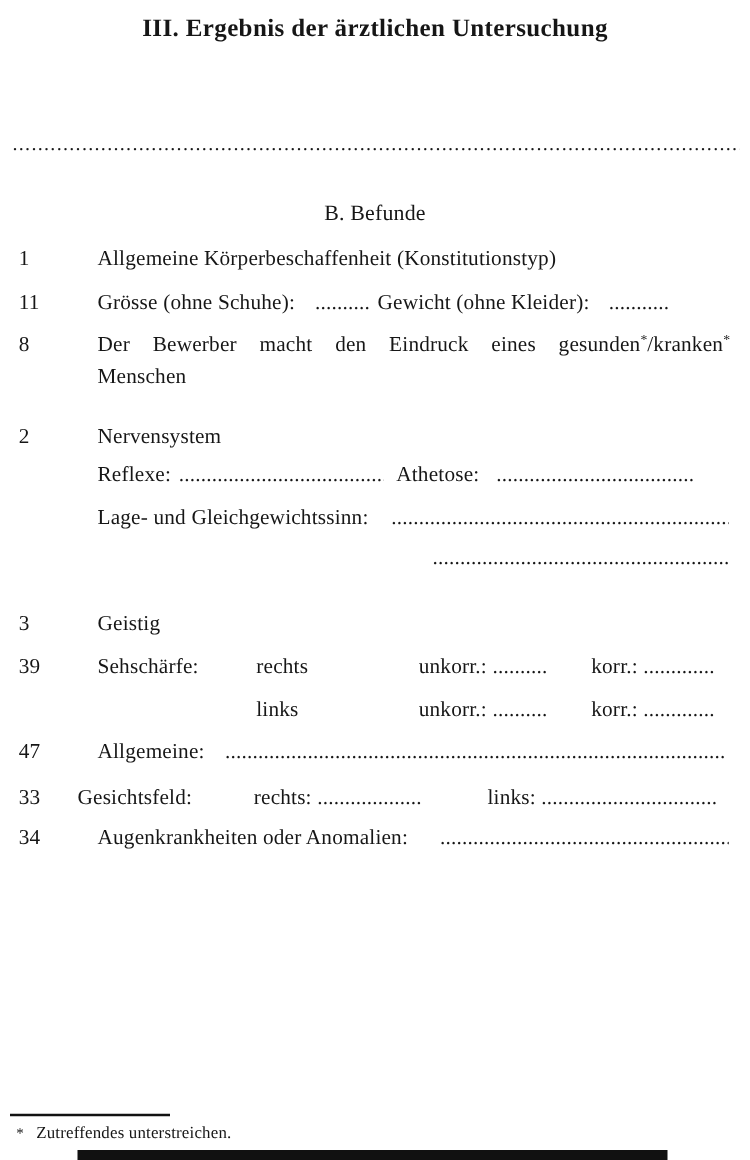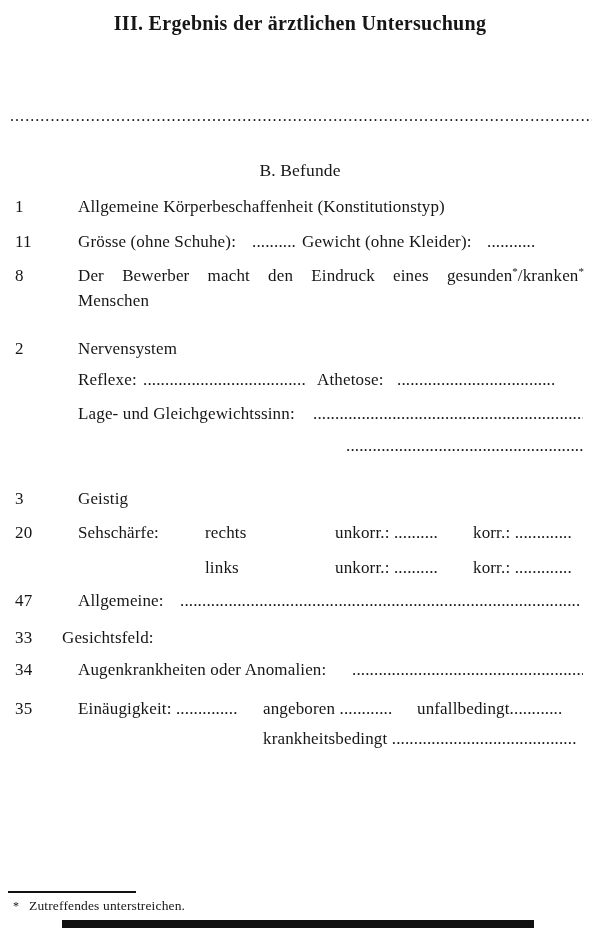--- a/index.html
+++ b/index.html
@@ -70,58 +70,51 @@
   <div class="row" style="top:436px">
     <span class="seg fill" style="left:346px;width:237px">............................................................</span>
   </div>
 
   <div class="row" style="top:489px">
     <span class="num">3</span>
     <span class="seg it" style="left:78px">Geistig</span>
   </div>
 
   <div class="row" style="top:523px">
-    <span class="num">20</span>
+    <span class="num">39</span>
     <span class="seg" style="left:78px">Sehschärfe:</span>
     <span class="seg" style="left:205px">rechts</span>
     <span class="seg" style="left:335px">unkorr.: ..........</span>
     <span class="seg" style="left:473px">korr.: .............</span>
   </div>
   <div class="row" style="top:558px">
     <span class="seg" style="left:205px">links</span>
     <span class="seg" style="left:335px">unkorr.: ..........</span>
     <span class="seg" style="left:473px">korr.: .............</span>
   </div>
 
   <div class="row" style="top:591px">
     <span class="num">47</span>
     <span class="seg" style="left:78px">Allgemeine:</span>
     <span class="seg fill" style="left:180px;width:400px">....................................................................................................</span>
   </div>
 
   <div class="row" style="top:628px">
     <span class="num">33</span>
     <span class="seg" style="left:62px">Gesichtsfeld:</span>
+    <span class="seg" style="left:203px">rechts: ...................</span>
+    <span class="seg" style="left:390px">links: ................................</span>
   </div>
 
   <div class="row" style="top:660px">
     <span class="num">34</span>
     <span class="seg" style="left:78px">Augenkrankheiten oder Anomalien:</span>
     <span class="seg fill" style="left:352px;width:231px">............................................................</span>
   </div>
 
-  <div class="row" style="top:699px">
-    <span class="num">35</span>
-    <span class="seg" style="left:78px">Einäugigkeit: ..............</span>
-    <span class="seg" style="left:263px">angeboren ............</span>
-    <span class="seg" style="left:417px">unfallbedingt............</span>
-  </div>
-  <div class="row" style="top:729px">
-    <span class="seg" style="left:263px">krankheitsbedingt ..........................................</span>
-  </div>
 
   <div class="hrule" style="left:8px;top:891px;width:128px;height:2px"></div>
   <div class="row" style="top:898px">
     <span class="seg fnmark" style="left:13px;top:1px">*</span>
     <span class="seg fntext" style="left:29px">Zutreffendes unterstreichen.</span>
   </div>
 
   <div class="hrule" style="left:62px;top:920px;width:472px;height:8px"></div>
 
 </div>

